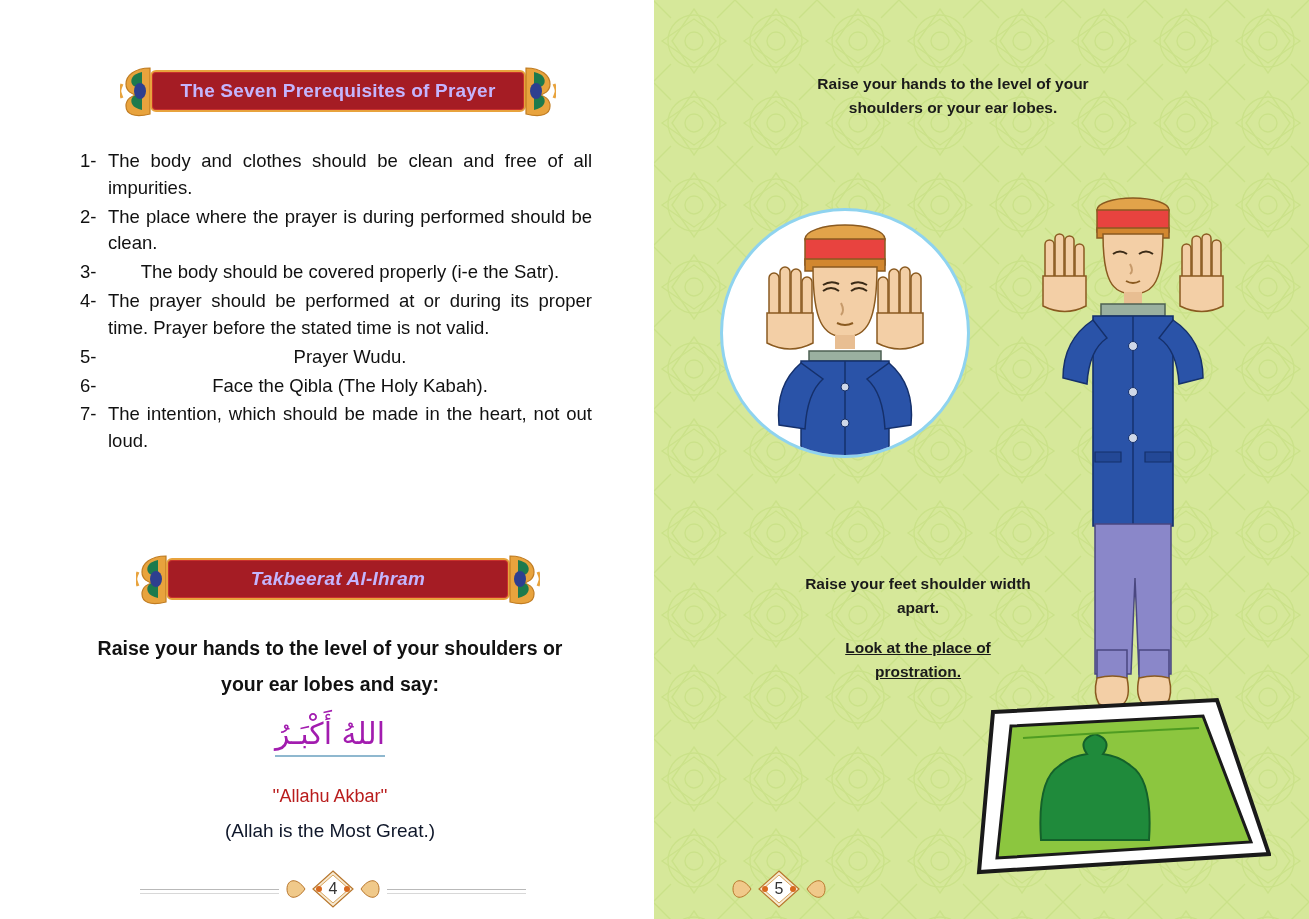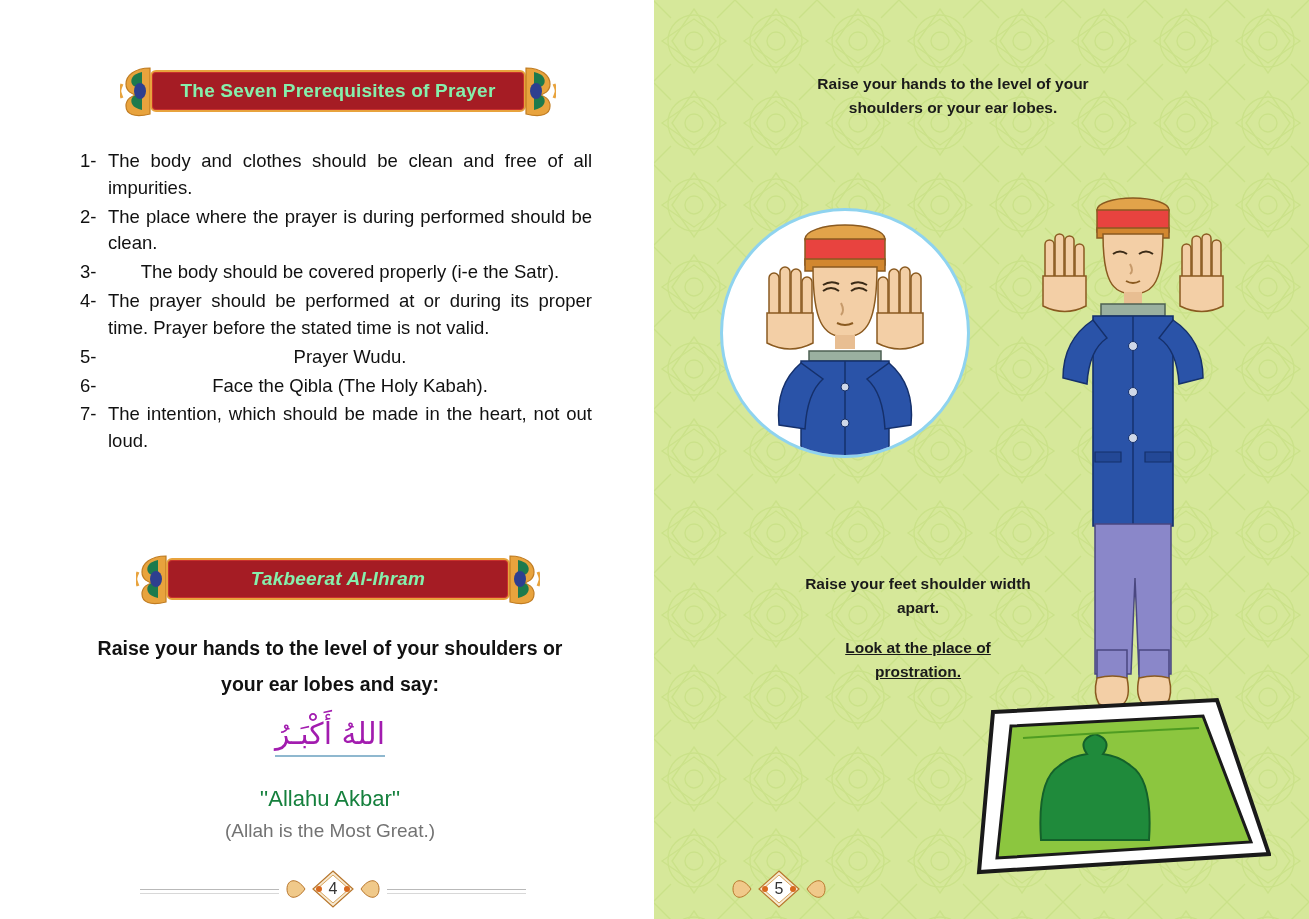--- a/index.html
+++ b/index.html
@@ -58,21 +58,21 @@
     left: 26px; right: 26px; top: 6px; bottom: 6px;
     background: #a51c24;
     border: 2px solid #e8a33d;
     border-radius: 6px;
     box-shadow: inset 0 0 0 1px #c9302c;
     display: flex;
     align-items: center;
     justify-content: center;
   }
   .banner .plate .title {
-    color: #86efac;
+    color: #c4b5fd;
     font-weight: bold;
     font-size: 19px;
     letter-spacing: .2px;
     white-space: nowrap;
   }
   .banner .tip {
     position: absolute;
     top: 0;
     width: 34px; height: 54px;
   }
@@ -131,31 +131,31 @@
     padding-bottom: 4px;
     border-bottom: 2px solid #8fb8cf;
     display: inline-block;
   }
   .translit {
     position: absolute;
     left: 130px;
     top: 786px;
     width: 400px;
     text-align: center;
-    font-size: 22px;
-    color: #15803d;
+    font-size: 18px;
+    color: #b91c1c;
   }
   .meaning {
     position: absolute;
     left: 130px;
     top: 820px;
     width: 400px;
     text-align: center;
     font-size: 19px;
-    color: #737373;
+    color: #0f172a;
   }
 
   
   .folio {
     position: absolute;
     bottom: 10px;
     height: 40px;
     display: flex;
     align-items: center;
   }

